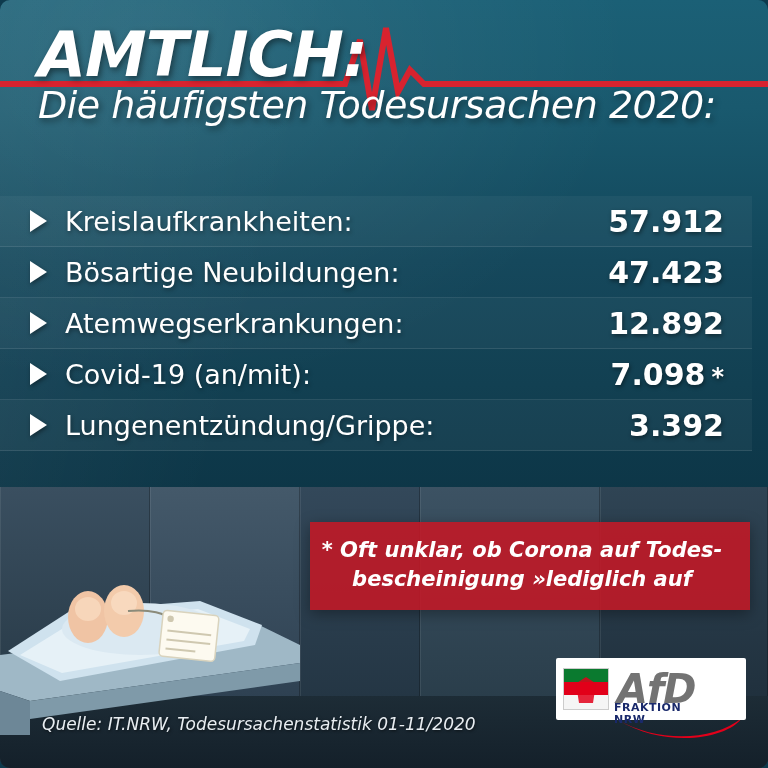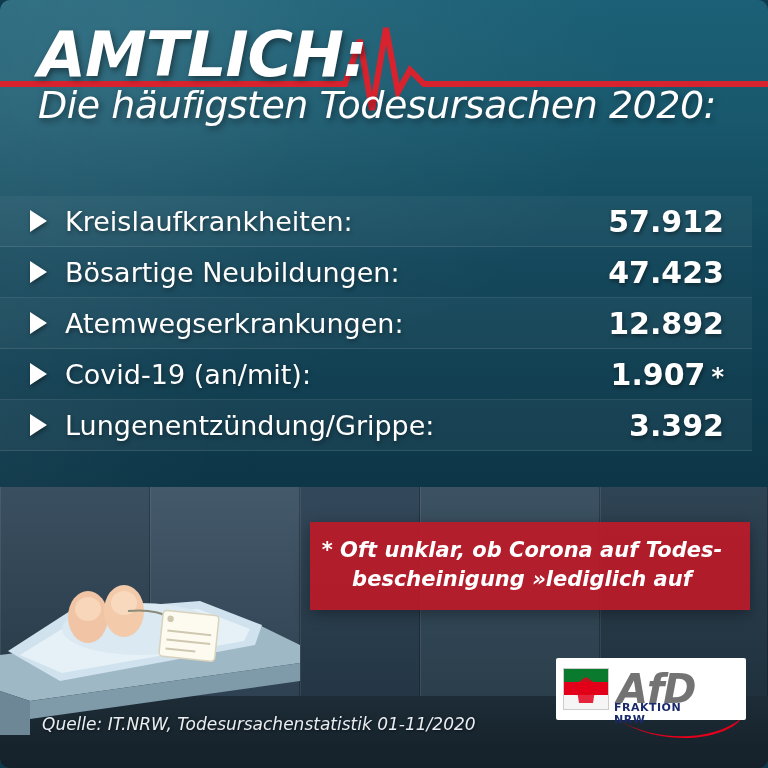--- a/index.html
+++ b/index.html
@@ -239,21 +239,21 @@
 
     <div class="row">
       <span class="tri"></span>
       <span class="label">Atemwegserkrankungen:</span>
       <span class="value"><span>12.892</span></span>
     </div>
 
     <div class="row">
       <span class="tri"></span>
       <span class="label">Covid-19 (an/mit):</span>
-      <span class="value"><span>1.907</span><span class="star">*</span></span>
+      <span class="value"><span>7.098</span><span class="star">*</span></span>
     </div>
 
     <div class="row">
       <span class="tri"></span>
       <span class="label">Lungenentzündung/Grippe:</span>
       <span class="value"><span>3.392</span></span>
     </div>
 
   </div>
 

